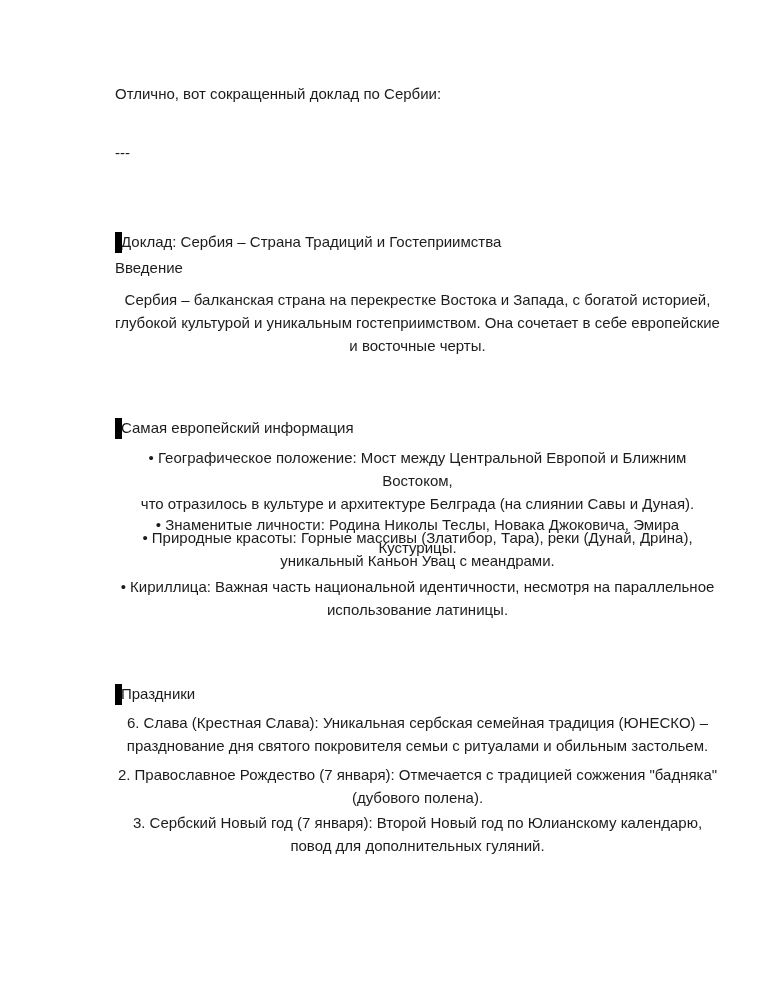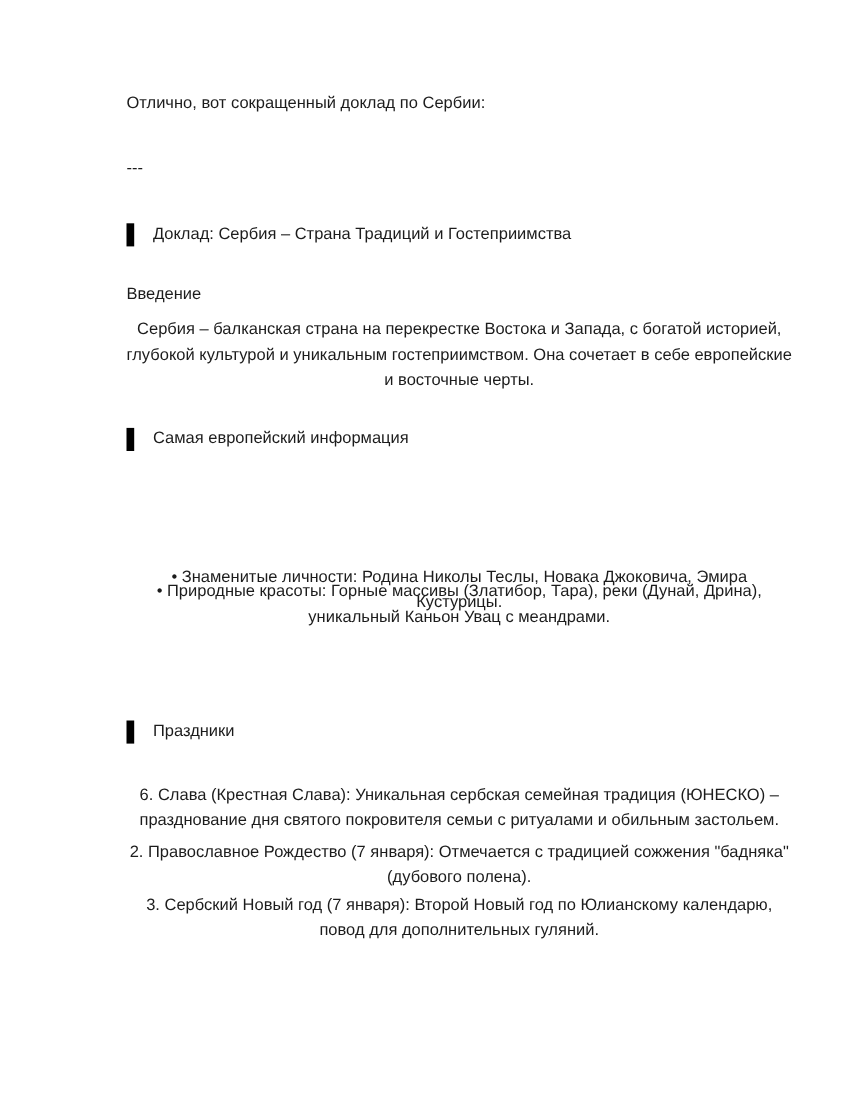--- a/index.html
+++ b/index.html
@@ -21,21 +21,22 @@
   .blk {
     position: absolute;
     left: 115px;
     width: 605px;
   }
   .multiline {
     white-space: pre-line;
     text-align: center;
   }
   .heading {
-    padding-left: 24px; 
+    padding-left: 6px; 
+    margin-top: 29px;
   }
   .heading .bar {
     position: absolute;
     left: 0;
     top: 2px;
     width: 7px;
     height: 21px;
     background: #000000;
     display: inline-block;
   }
@@ -58,26 +59,30 @@
 
   <div class="blk multiline" style="top:288px">Сербия – балканская страна на перекрестке Востока и Запада, с богатой историей,
 глубокой культурой и уникальным гостеприимством. Она сочетает в себе европейские
 и восточные черты.</div>
 
   <div class="blk heading" style="top:387px">
     <span class="bar"></span>
     <span>Самая европейский информация</span>
   </div>
 
+  <div class="blk multiline" style="top:446px">• Географическое положение: Мост между Центральной Европой и Ближним Востоком,
+что отразилось в культуре и архитектуре Белграда (на слиянии Савы и Дуная).</div>
 
   <div class="blk multiline" style="top:513px">• Знаменитые личности: Родина Николы Теслы, Новака Джоковича, Эмира Кустурицы.</div>
 
   <div class="blk multiline" style="top:526px">• Природные красоты: Горные массивы (Златибор, Тара), реки (Дунай, Дрина),
 уникальный Каньон Увац с меандрами.</div>
 
+  <div class="blk multiline" style="top:575px">• Кириллица: Важная часть национальной идентичности, несмотря на параллельное
+использование латиницы.</div>
 
   <div class="blk heading" style="top:653px">
     <span class="bar"></span>
     <span>Праздники</span>
   </div>
 
   <div class="blk multiline" style="top:711px">6. Слава (Крестная Слава): Уникальная сербская семейная традиция (ЮНЕСКО) –
 празднование дня святого покровителя семьи с ритуалами и обильным застольем.</div>
 
   <div class="blk multiline" style="top:763px">2. Православное Рождество (7 января): Отмечается с традицией сожжения "бадняка"

